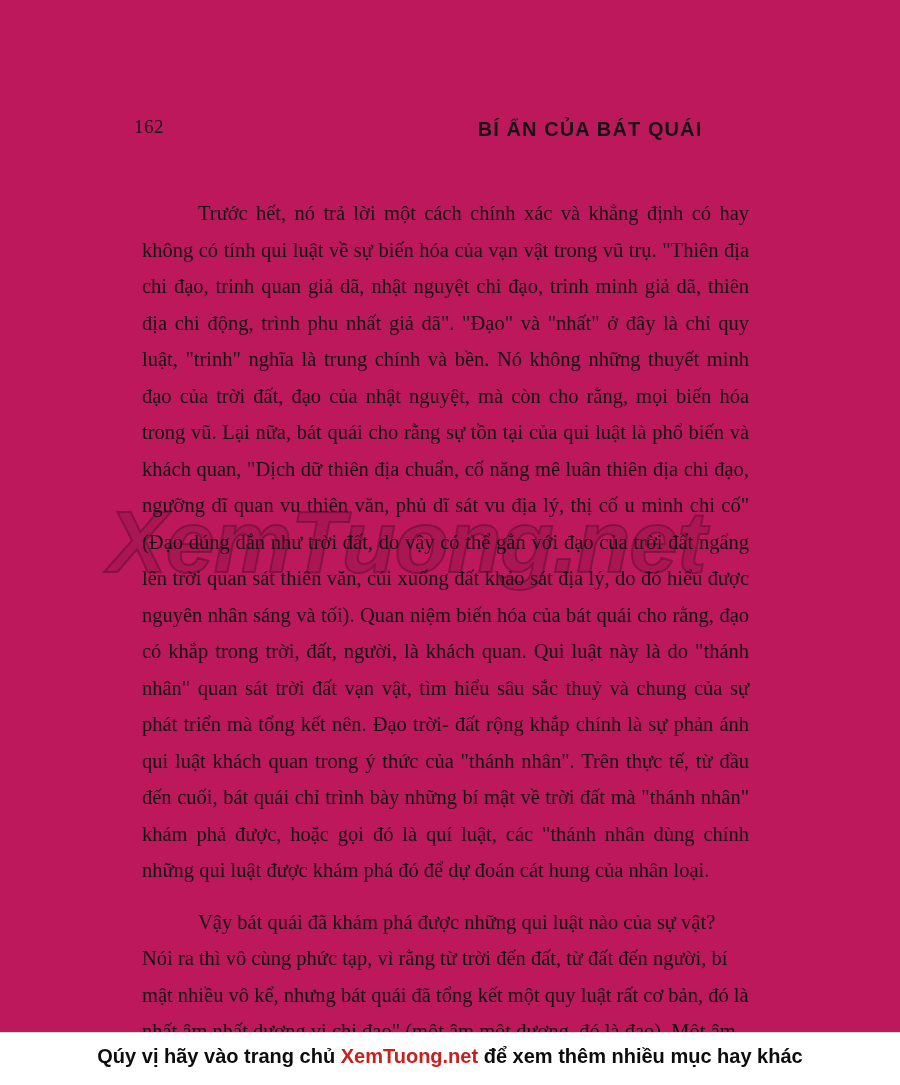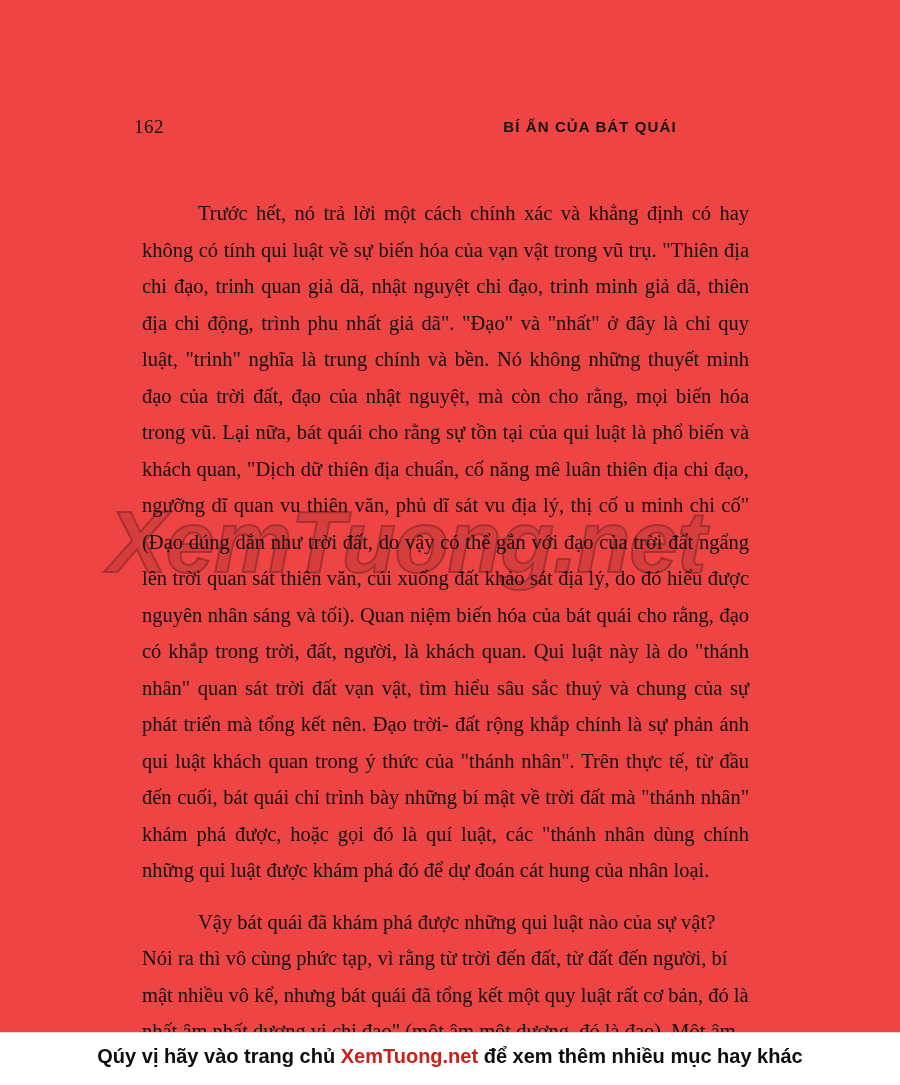--- a/index.html
+++ b/index.html
@@ -13,21 +13,21 @@
     font-family: "Liberation Serif", serif;
     color: #111111;
     position: relative;
     overflow: hidden;
   }
   .page {
     position: absolute;
     left: 0; top: 0;
     width: 900px;
     height: 1085px;
-    background: #ef4444;
+    background: #be185d;
   }
   .header {
     position: absolute;
     left: 0;
     top: 116px;
     width: 900px;
     height: 26px;
   }
   .page-number {
     position: absolute;
@@ -37,21 +37,21 @@
     font-family: "Liberation Serif", serif;
     letter-spacing: 0.5px;
     color: #151515;
   }
   .running-head {
     position: absolute;
     left: 420px;
     top: 2px;
     width: 340px;
     text-align: center;
-    font-size: 15px;
+    font-size: 20px;
     font-family: "Liberation Sans", sans-serif;
     font-weight: 700;
     letter-spacing: 1.1px;
     color: #141414;
   }
   .body-text {
     position: absolute;
     left: 133px;
     top: 186px;
     width: 625px;

